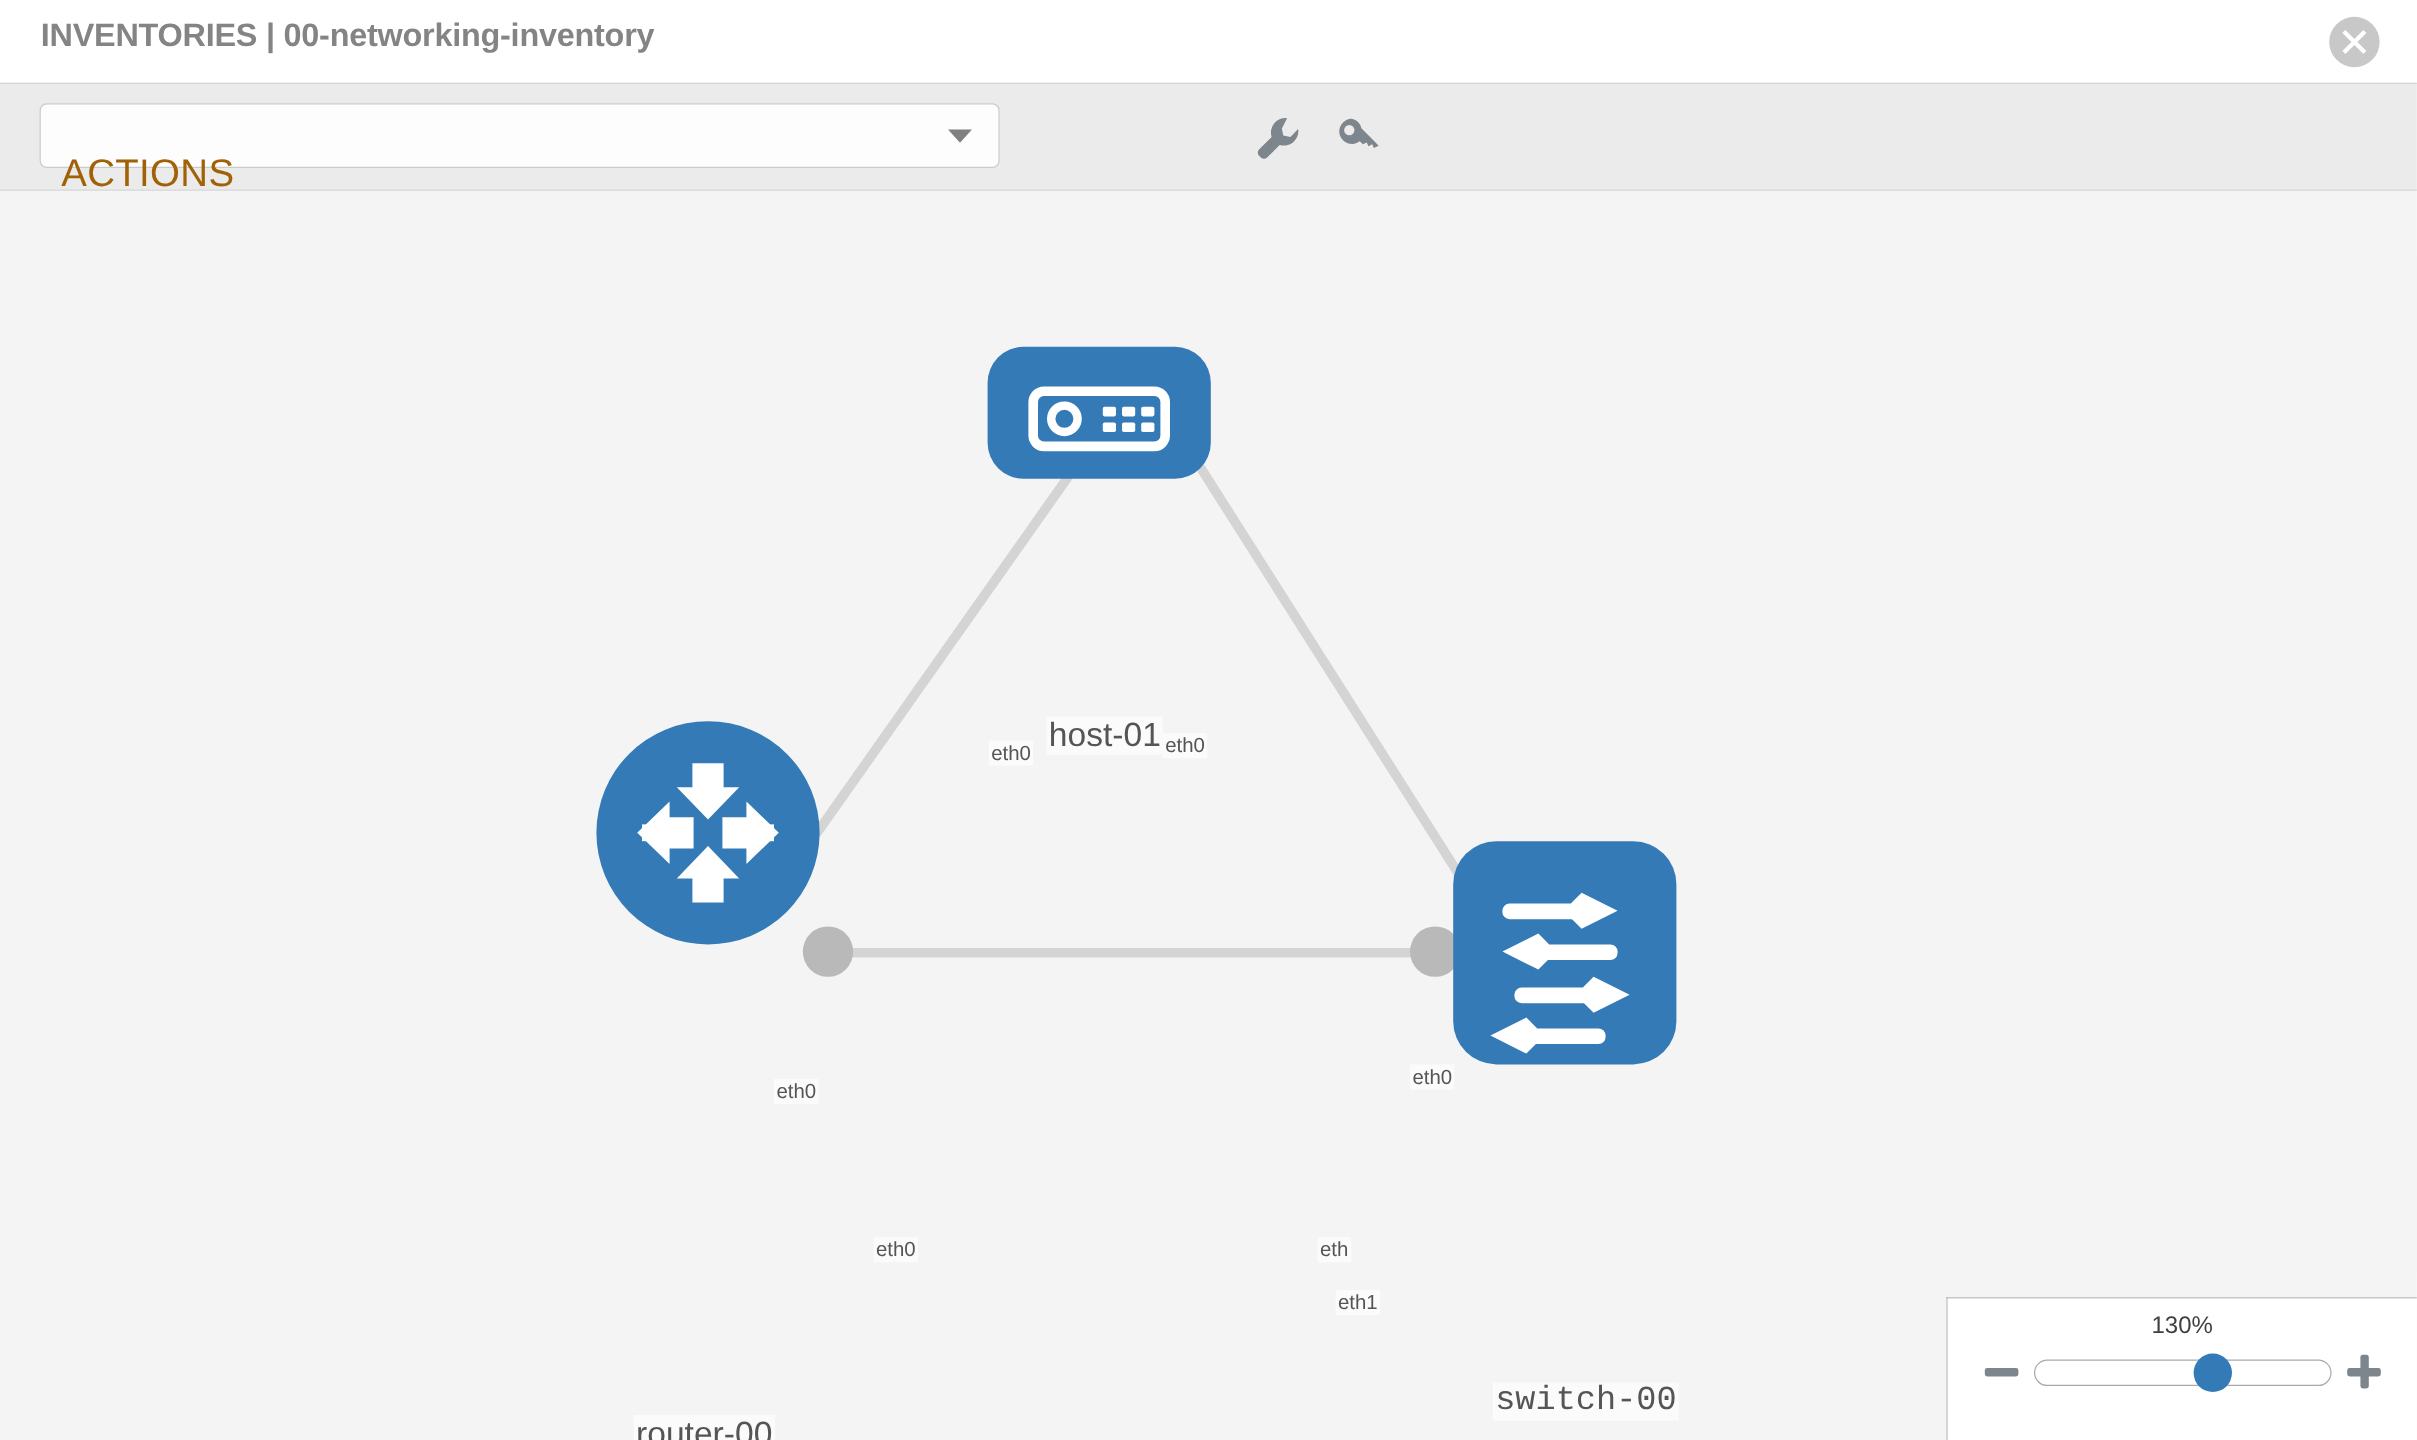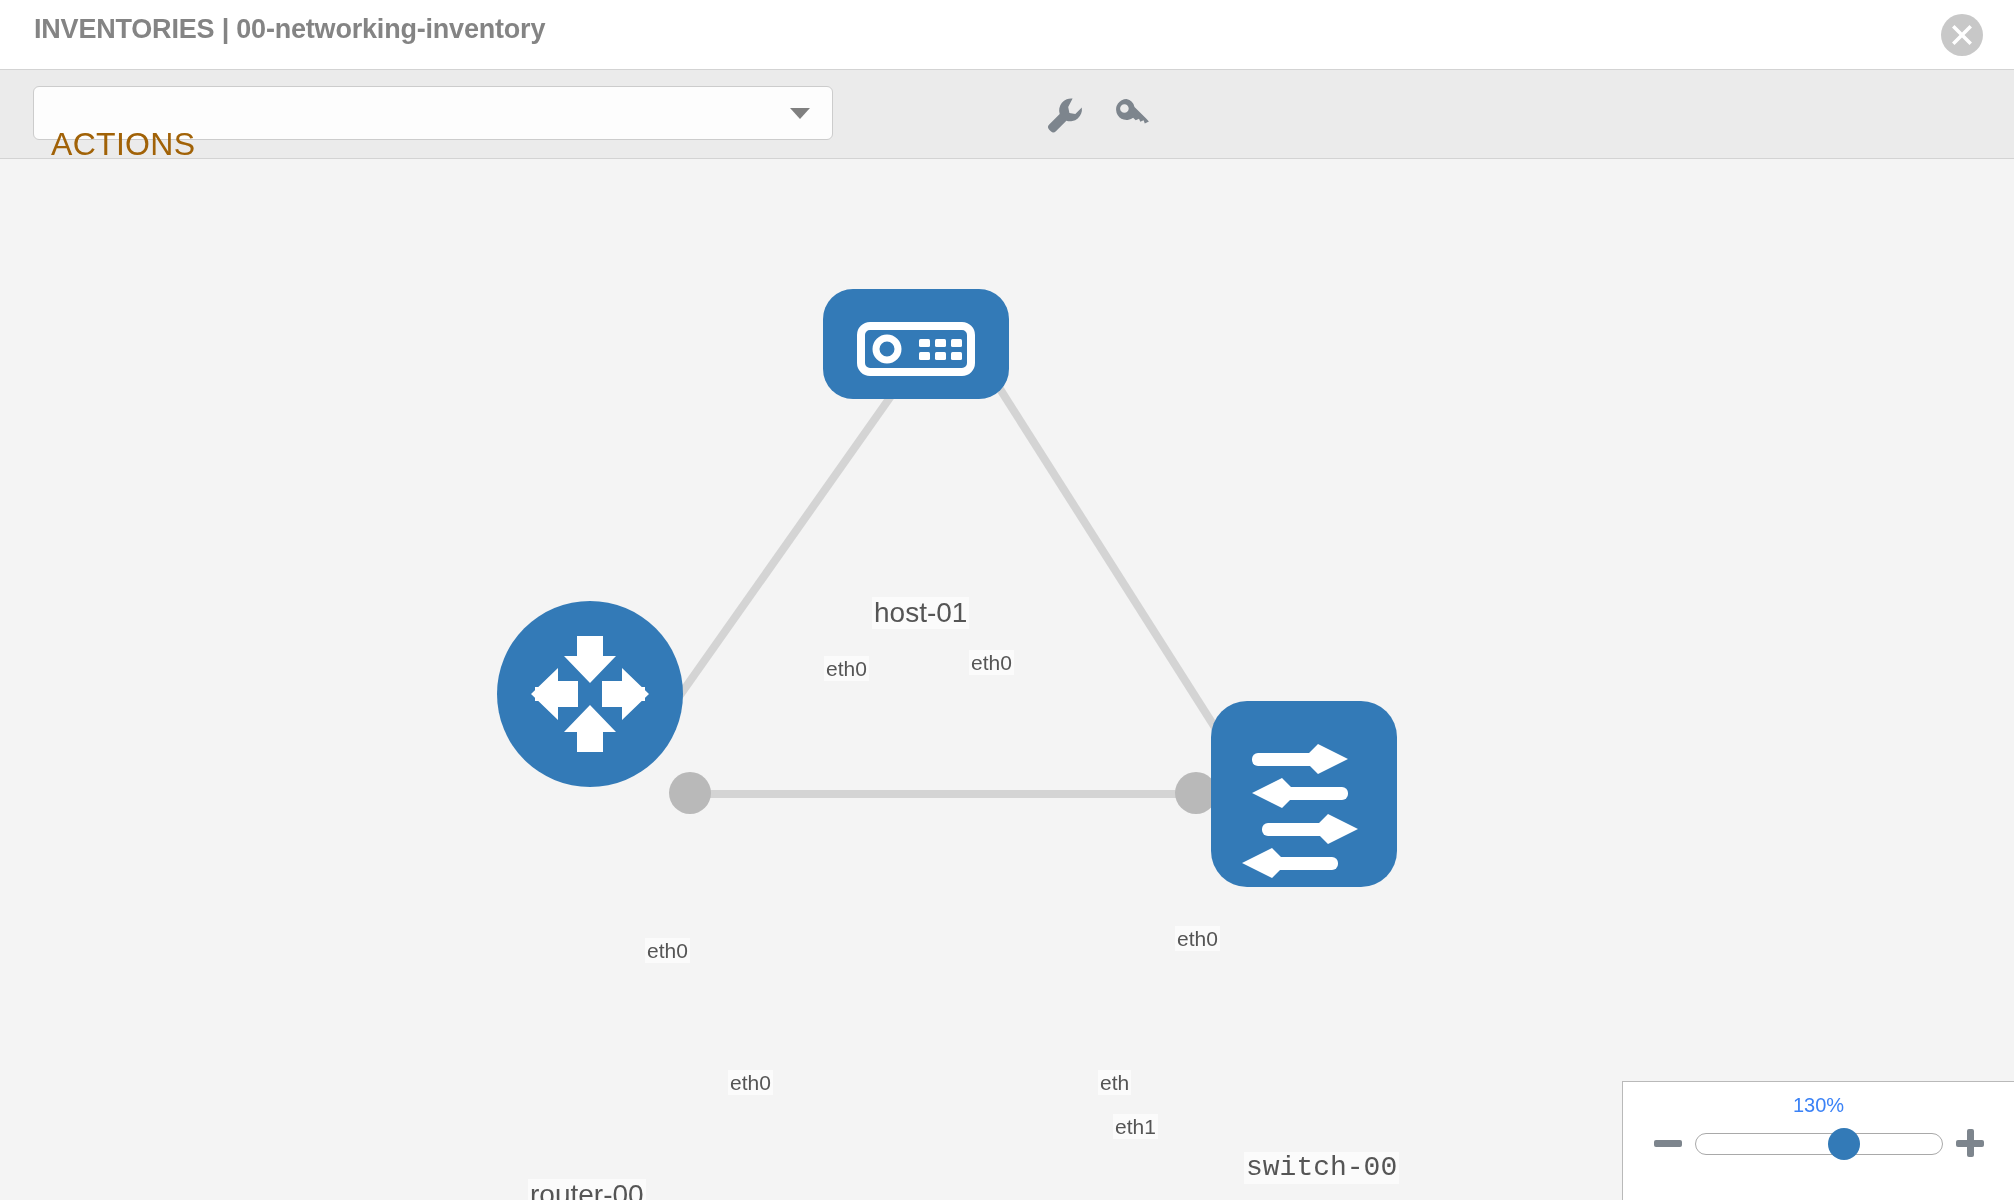--- a/index.html
+++ b/index.html
@@ -102,35 +102,35 @@
 
   
   .lbl {
     position: absolute;
     background: #fbfbfb;
     color: #555555;
     white-space: nowrap;
     line-height: 1;
     padding: 2px 2px;
   }
-  .lbl.edge { font-size: 21px; margin-top: 39px; }
+  .lbl.edge { font-size: 17px; }
   .lbl.node { font-size: 28px; color: #555555; }
 
   
   .zoom-panel {
     position: absolute; left: 1622px; top: 1081px;
     width: 392px; height: 119px;
     background: #ffffff;
     border: 1px solid #b9b9b9;
     border-right: none; border-bottom: none;
   }
   .zoom-pct {
     position: absolute; top: 12px; left: 0; width: 100%;
     text-align: center;
-    font-size: 20px; color: #3b82f6;
+    font-size: 20px; color: #404040;
   }
   .zoom-minus, .zoom-plus {
     position: absolute; top: 44px;
     width: 34px; height: 34px;
     cursor: pointer;
   }
   .zoom-minus { left: 28px; }
   .zoom-plus  { left: 330px; }
   .zoom-slider {
     position: absolute; left: 72px; top: 51px;

